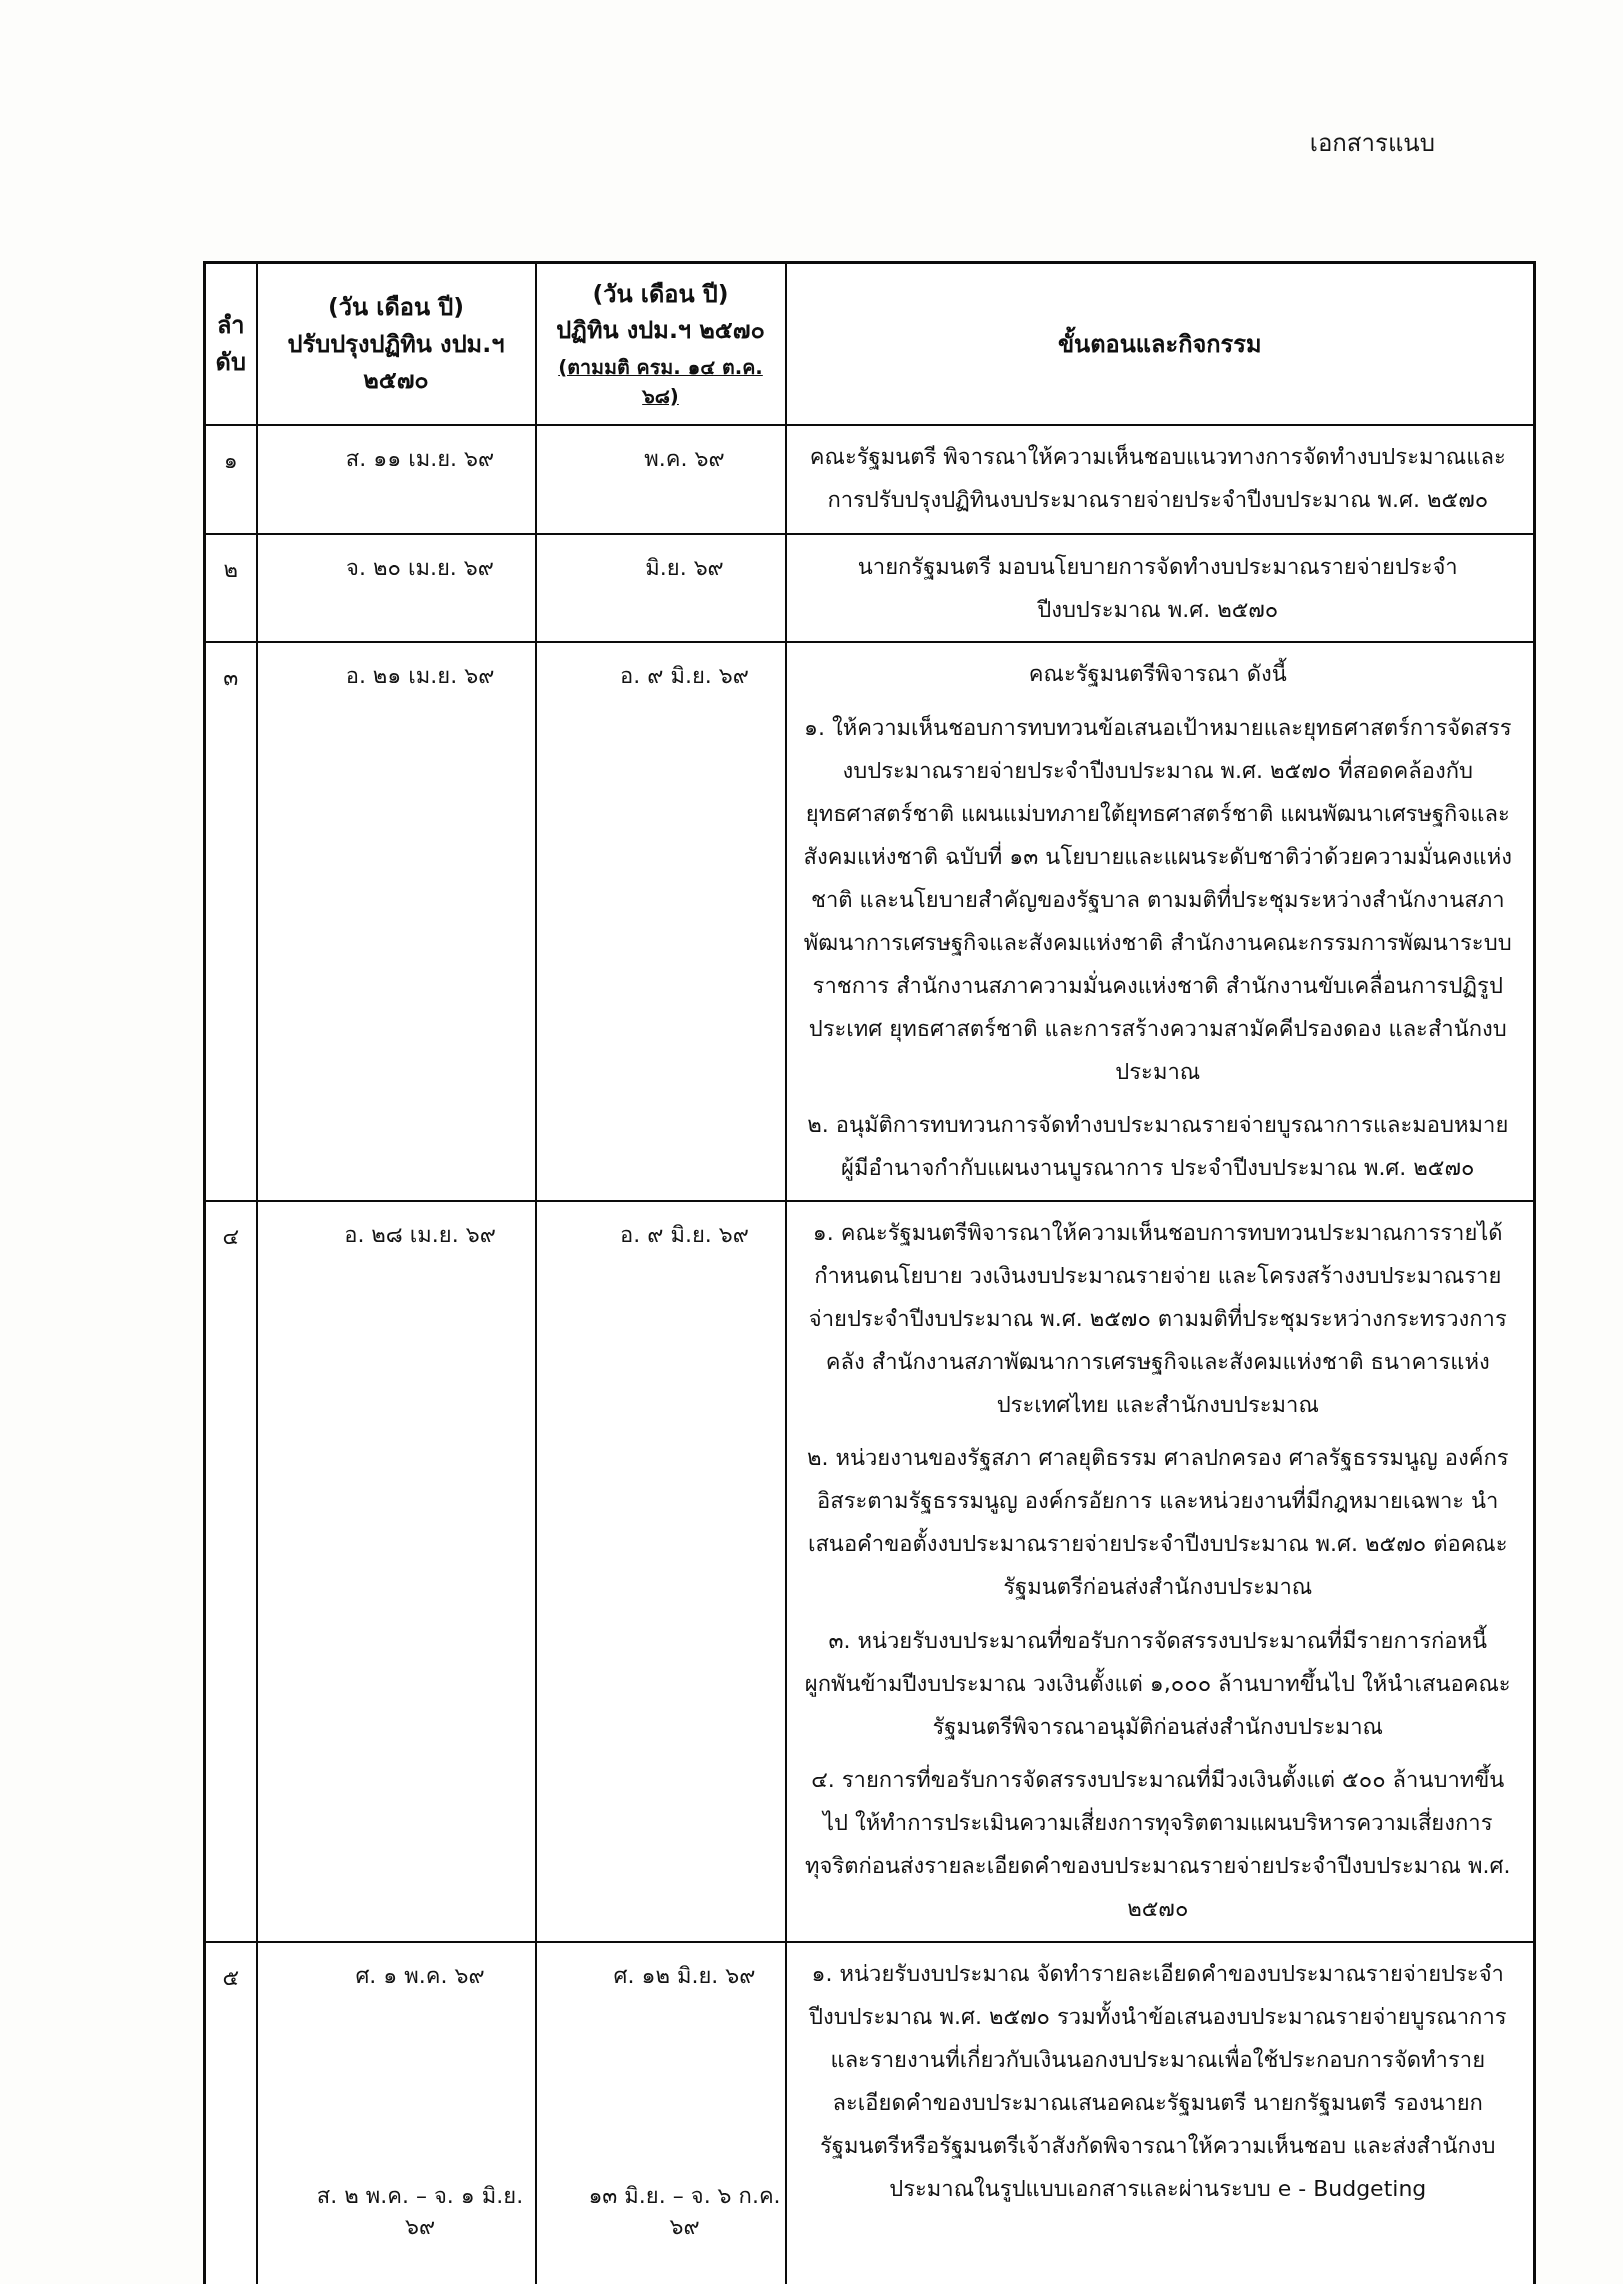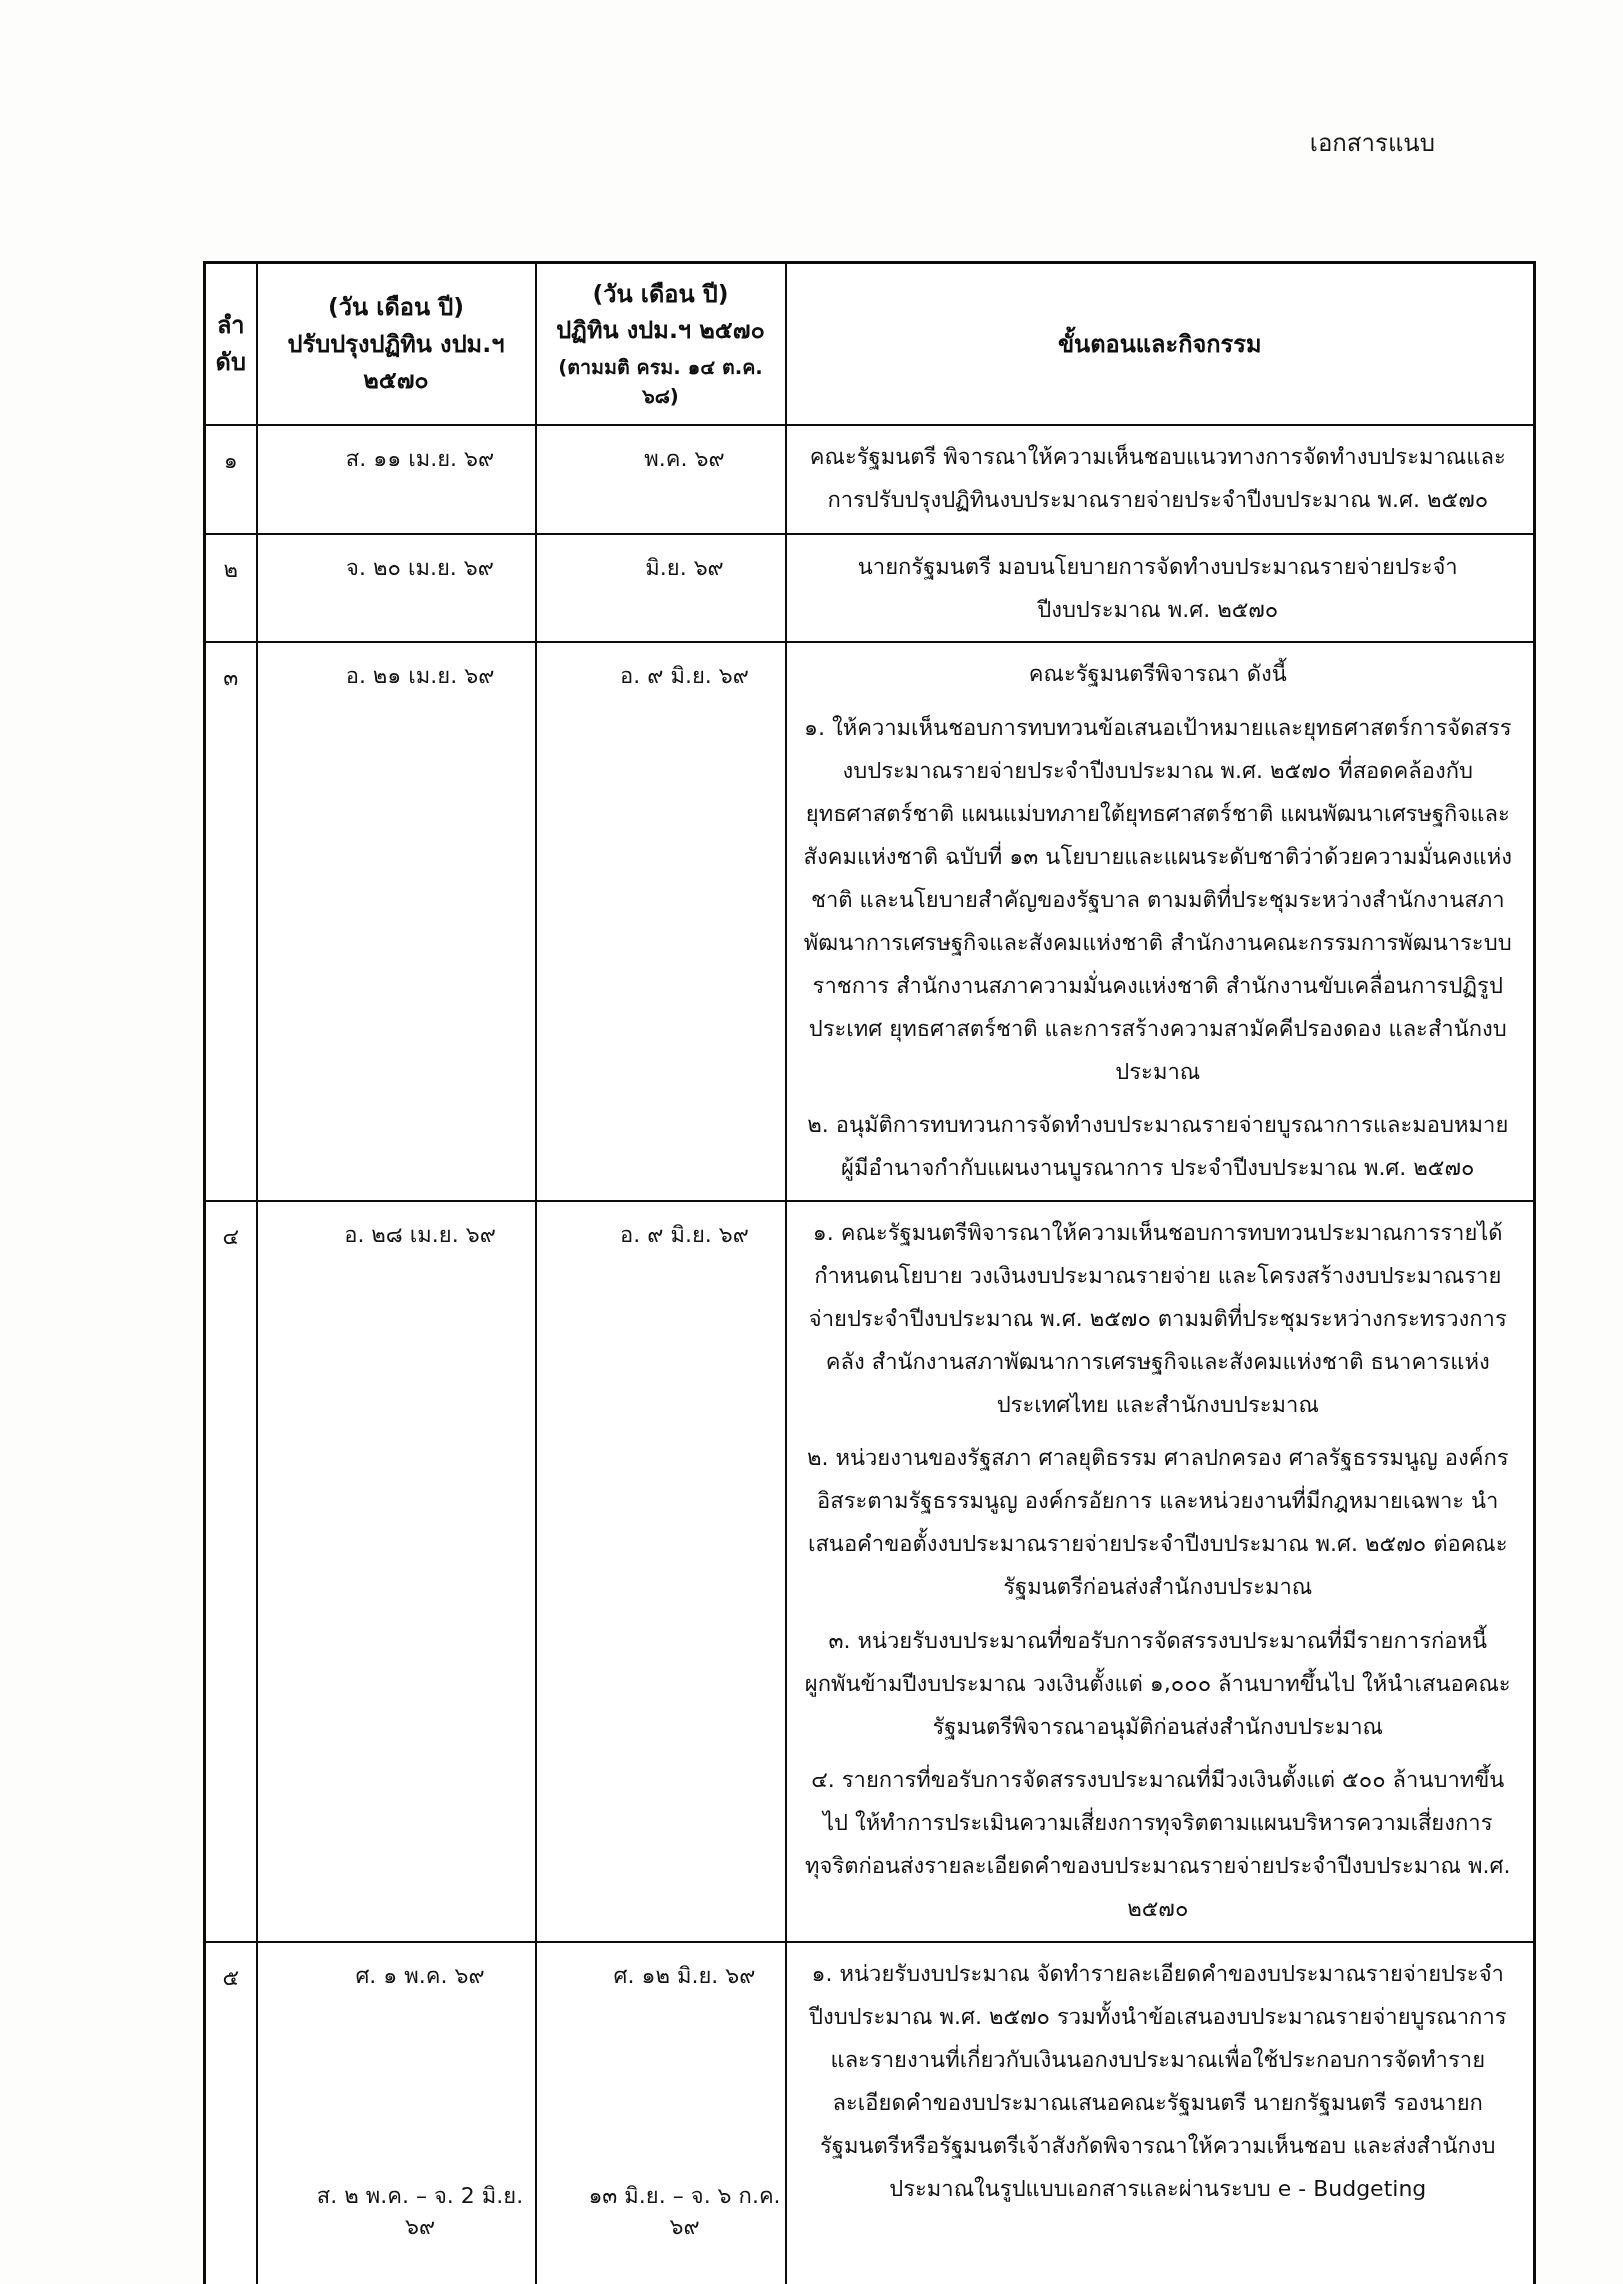--- a/index.html
+++ b/index.html
@@ -51,21 +51,21 @@
   table.budget tr{border-top:2.6px solid #0c0c0c;}
   table.budget{border:3.3px solid #0c0c0c;}
   th{
     font-weight:bold;
     font-size:23.6px;
     text-align:center;
     vertical-align:middle !important;
     color:#101010;
   }
   th .h-line{display:block;line-height:1.55;}
-  th .h-small{display:block;font-size:19.7px;line-height:1.5;margin-top:3.9px;}
+  th .h-small{display:block;font-size:19.7px;line-height:1.5;margin-top:3.9px;text-decoration:underline;}
   .hdr-cell{padding:11.8px 3.9px !important;}
   .seq-cell{height:118px;}
   .section-cell{
     padding:7.9px 6.6px 9.2px 26px !important;
     font-size:23.6px;
     font-weight:bold;
   }
   .section-cell span{
     border-bottom:2.6px solid #0c0c0c;
     padding-bottom:1.3px;
@@ -191,21 +191,21 @@
           <p>๒. หน่วยงานของรัฐสภา ศาลยุติธรรม ศาลปกครอง ศาลรัฐธรรมนูญ องค์กรอิสระตามรัฐธรรมนูญ องค์กรอัยการ และหน่วยงานที่มีกฎหมายเฉพาะ นำเสนอคำขอตั้งงบประมาณรายจ่ายประจำปีงบประมาณ พ.ศ. ๒๕๗๐ ต่อคณะรัฐมนตรีก่อนส่งสำนักงบประมาณ</p>
           <p>๓. หน่วยรับงบประมาณที่ขอรับการจัดสรรงบประมาณที่มีรายการก่อหนี้ผูกพันข้ามปีงบประมาณ วงเงินตั้งแต่ ๑,๐๐๐ ล้านบาทขึ้นไป ให้นำเสนอคณะรัฐมนตรีพิจารณาอนุมัติก่อนส่งสำนักงบประมาณ</p>
           <p>๔. รายการที่ขอรับการจัดสรรงบประมาณที่มีวงเงินตั้งแต่ ๕๐๐ ล้านบาทขึ้นไป ให้ทำการประเมินความเสี่ยงการทุจริตตามแผนบริหารความเสี่ยงการทุจริตก่อนส่งรายละเอียดคำของบประมาณรายจ่ายประจำปีงบประมาณ พ.ศ. ๒๕๗๐</p>
         </td>
       </tr>
 
       <tr class="r5">
         <td class="no">๕</td>
         <td class="date">
           <div class="d">ศ. ๑ พ.ค. ๖๙</div>
-          <div class="d gap-xl">ส. ๒ พ.ค. – จ. 2 มิ.ย. ๖๙</div>
+          <div class="d gap-xl">ส. ๒ พ.ค. – จ. ๑ มิ.ย. ๖๙</div>
 
         </td>
         <td class="date">
           <div class="d">ศ. ๑๒ มิ.ย. ๖๙</div>
           <div class="d gap-xl">๑๓ มิ.ย. – จ. ๖ ก.ค. ๖๙</div>
 
         </td>
         <td class="steps">
           <p>๑. หน่วยรับงบประมาณ จัดทำรายละเอียดคำของบประมาณรายจ่ายประจำปีงบประมาณ พ.ศ. ๒๕๗๐ รวมทั้งนำข้อเสนองบประมาณรายจ่ายบูรณาการและรายงานที่เกี่ยวกับเงินนอกงบประมาณเพื่อใช้ประกอบการจัดทำรายละเอียดคำของบประมาณเสนอคณะรัฐมนตรี นายกรัฐมนตรี รองนายกรัฐมนตรีหรือรัฐมนตรีเจ้าสังกัดพิจารณาให้ความเห็นชอบ และส่งสำนักงบประมาณในรูปแบบเอกสารและผ่านระบบ e - Budgeting</p>
 

